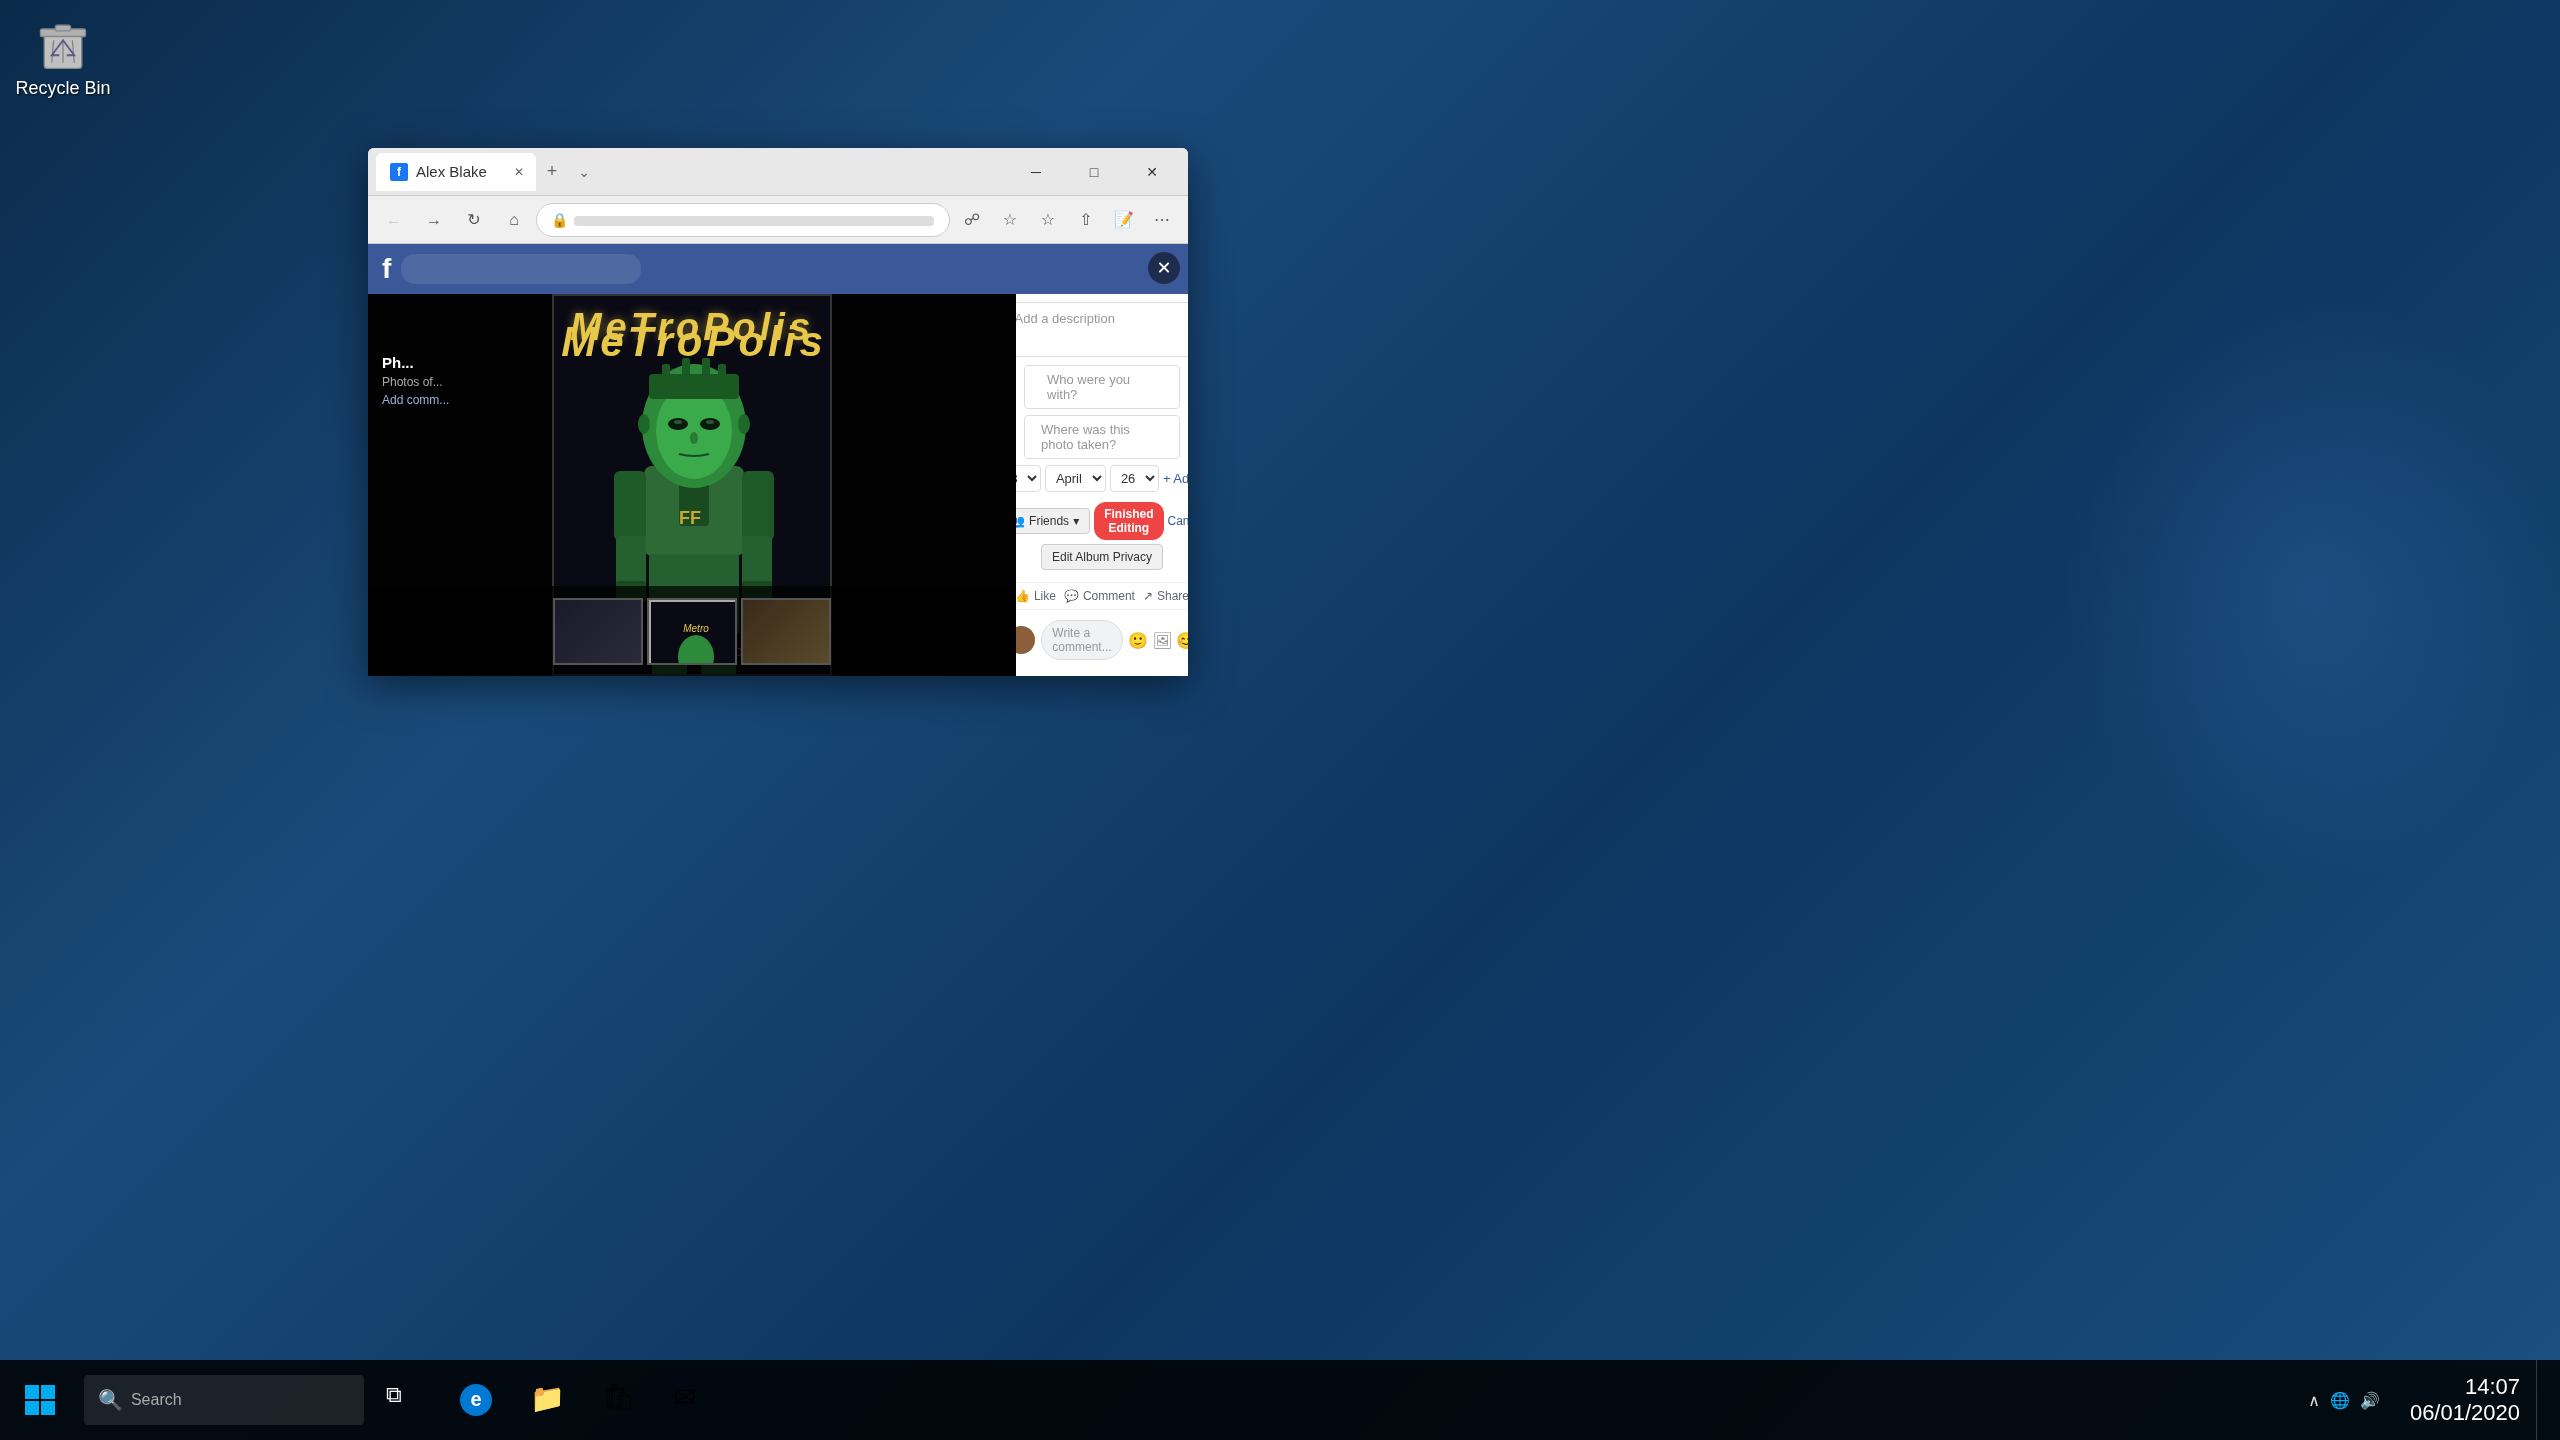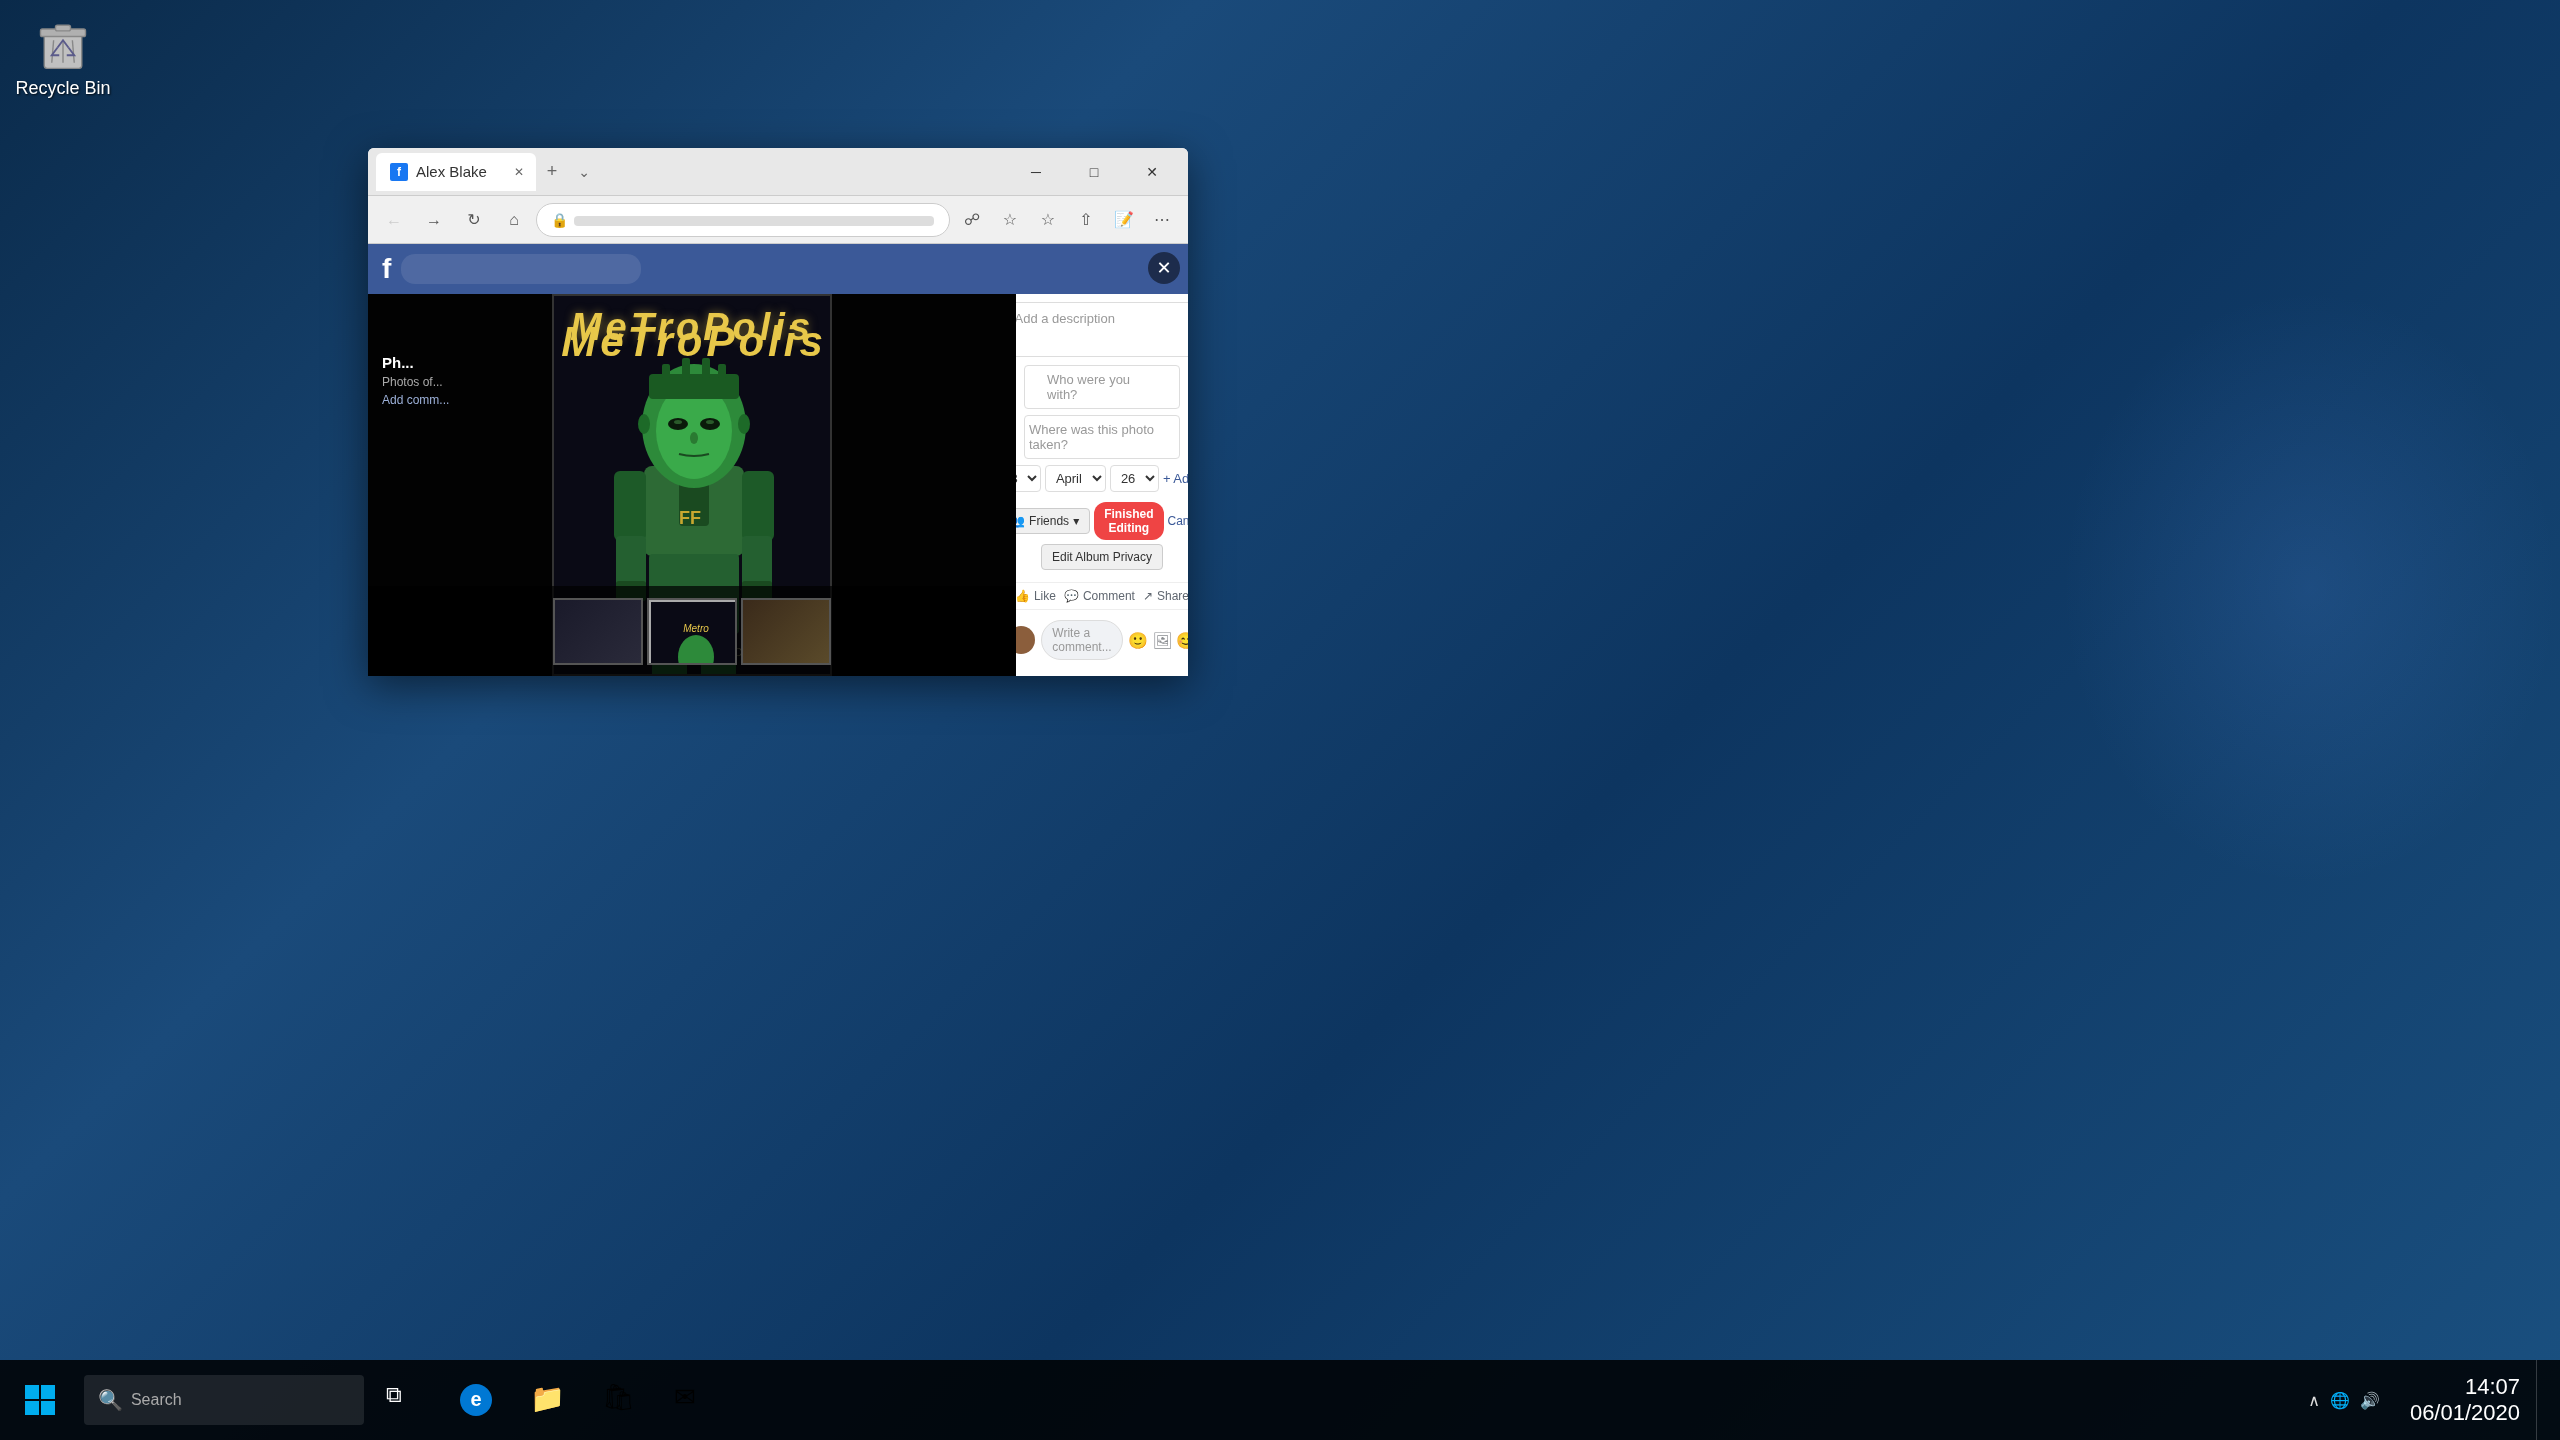--- a/index.html
+++ b/index.html
@@ -844,21 +844,21 @@
               </div>
             </div>
           </div>
 
           <div class="photo-right">
 
             <textarea class="fb-field" style="font-size: 13px; color: rgb(153, 153, 153); border: 1px solid rgb(221, 221, 221); border-radius: 4px; padding: 8px; margin: 8px; resize: none; min-height: 55px; font-family: inherit; outline: none;" readonly="">Add a description</textarea>
 
             <div class="fb-field-small" style="border:1px solid #ddd;border-radius:4px;padding:6px 22px;font-size:13px;color:#999;margin:0 8px 6px 8px;cursor:text;">Who were you with?</div>
 
-            <div class="fb-field-small" style="border:1px solid #ddd;border-radius:4px;padding:6px 4px;font-size:13px;color:#999;margin:0 8px 6px 8px;cursor:text;">Where was this photo taken?</div>
+            <div class="fb-field-small" style="border:1px solid #ddd;border-radius:4px;padding:6px 16px;font-size:13px;color:#999;margin:0 8px 6px 8px;cursor:text;">Where was this photo taken?</div>
 
             <div class="fb-date-row">
               <select class="fb-date-select">
                 <option>2013</option>
               </select>
               <select class="fb-date-select">
                 <option>April</option>
               </select>
               <select class="fb-date-select">
                 <option>26</option>

